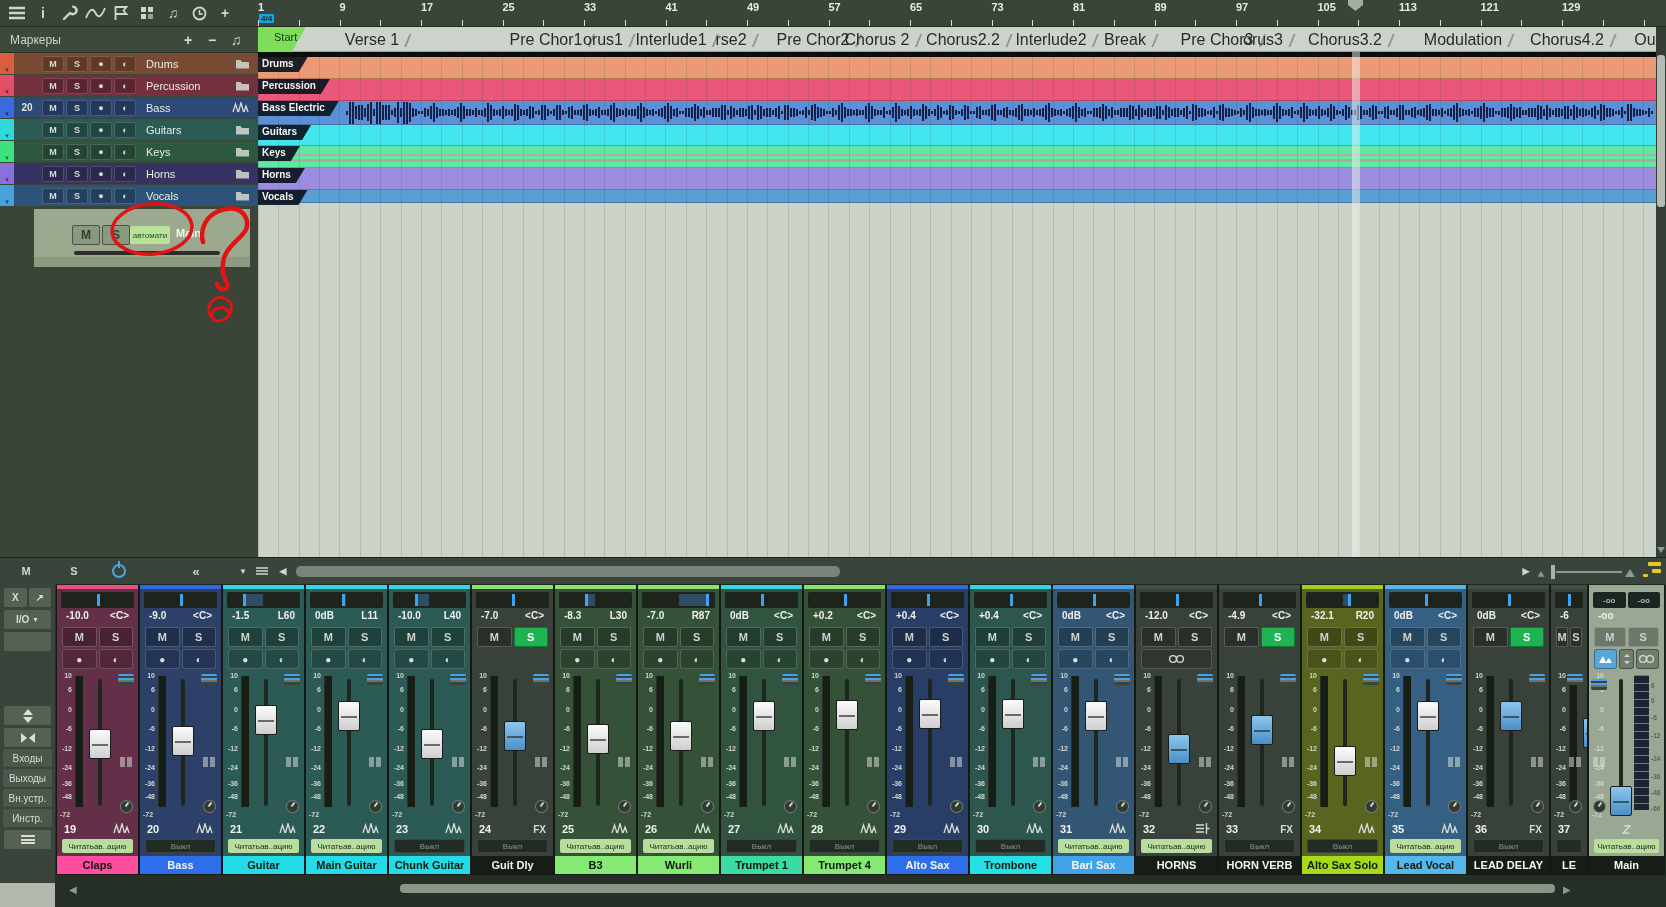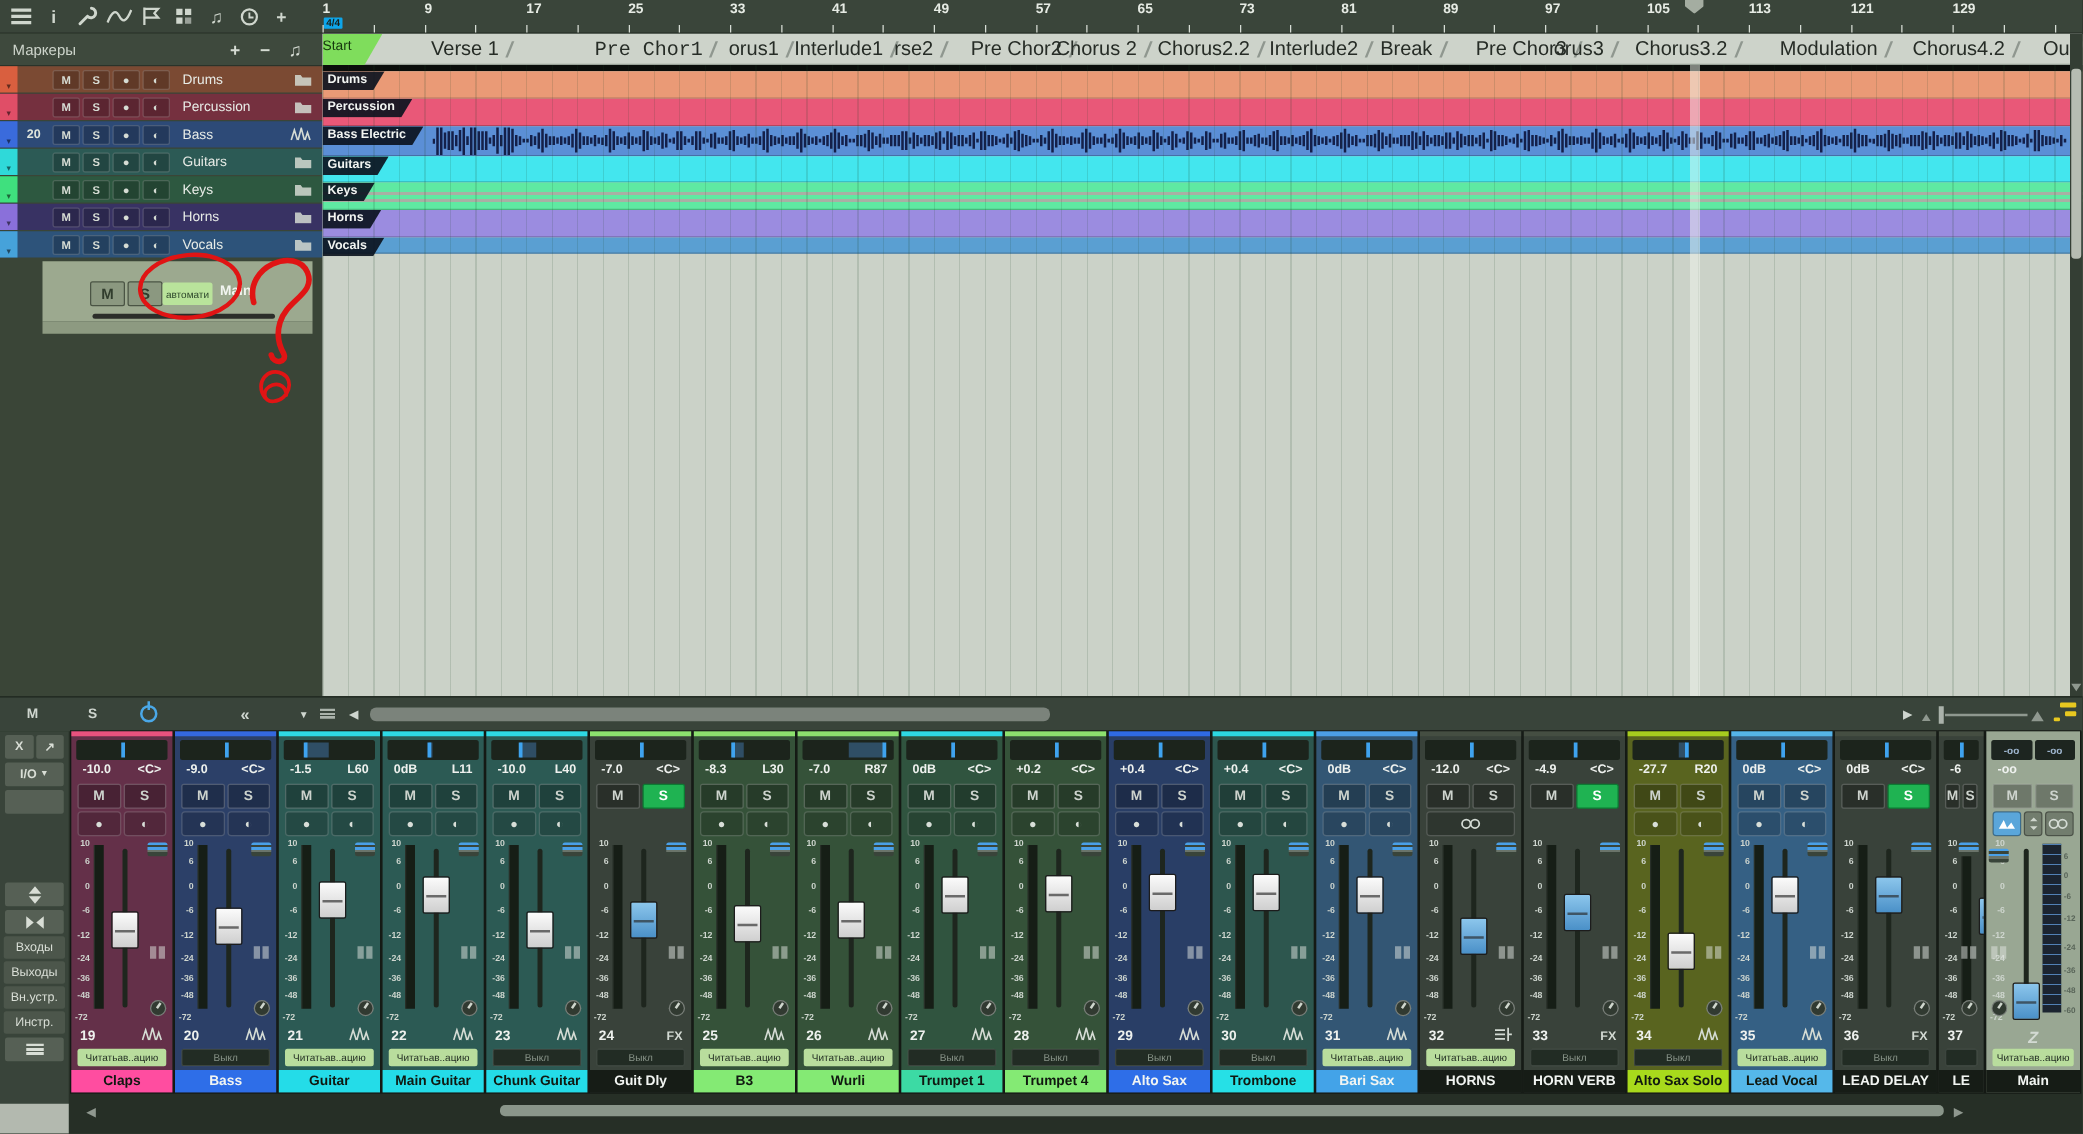--- a/index.html
+++ b/index.html
@@ -47,21 +47,21 @@
   #mt-slider{position:absolute;left:40px;top:42px;width:146px;height:4px;background:#2c2e2a;border-radius:2px}
   #main-sub-row{position:absolute;left:34px;top:230px;width:216px;height:10px;background:#8d9a81}
 
   
   #arrangement{position:absolute;left:258px;top:27px;width:1408px;height:530px;background:#cbd2c8;overflow:hidden}
   #marker-lane{position:absolute;left:0;top:0;width:100%;height:25px;background:#cdd3ca;border-bottom:1px solid #9aa399}
   .marker-label{position:absolute;top:4px;transform:translateX(-50%);font-size:16px;color:#262c26;white-space:nowrap}
   .marker-slash{display:inline-block;width:2px;height:13px;background:#8f978f;transform:skewX(-22deg);
     margin-left:8px;vertical-align:-2px}
   #marker-start{position:absolute;left:0;top:0;width:48px;height:25px;background:#7fdd5c;
-    clip-path:polygon(0 0,100% 0,70% 100%,0 100%);font-size:11px;color:#17380f;padding:4px 0 0 0}
+    clip-path:polygon(0 0,100% 0,70% 100%,0 100%);font-size:11px;color:#17380f;padding:4px 0 0 16px}
   #lane-sep{position:absolute;left:0;top:25px;width:100%;height:5px;background:#0b0e0b}
   #lanes{position:absolute;left:0;top:30px;width:100%}
   .lane{position:relative;width:100%;border-bottom:1px solid rgba(0,0,0,.22)}
   .lane-flag{position:absolute;left:0;top:0;height:15px;background:rgba(12,20,32,.92);color:#f2f5f2;
     font-size:10px;font-weight:bold;padding:1px 14px 0 4px;clip-path:polygon(0 0,100% 0,calc(100% - 9px) 100%,0 100%);z-index:3}
   .lane-stripes{position:absolute;inset:0;background:
     linear-gradient(180deg,transparent 0 36%,#a9afa4 36% 48%,transparent 48% 62%,#a9afa4 62% 74%,transparent 74%)}
   .wave-strip{position:absolute;left:88px;right:0;top:0;bottom:0;display:flex;align-items:center;overflow:hidden}
   .wave-strip i{display:block;width:2px;margin-right:1px;background:#14204a;flex:none}
   #arr-grid{position:absolute;left:0;top:25px;right:0;bottom:0;pointer-events:none;
@@ -391,21 +391,21 @@
         <div id="mt-slider"></div>
       </div>
     </div>
     <div id="main-sub-row"></div>
   </div>
 
   <div id="arrangement">
     <div id="marker-lane">
         <div id="marker-start">Start</div>
         <span class="marker-label" style="left: 119px;">Verse 1<i class="marker-slash"></i></span>
-        <span class="marker-label" style="left: 266px; font-family: Liberation Mono, monospace;">Pre Chor1<i class="marker-slash"></i></span>
+        <span class="marker-label" style="left: 293px;">Pre Chor1<i class="marker-slash"></i></span>
         <span class="marker-label" style="left: 350px;">orus1<i class="marker-slash"></i></span>
         <span class="marker-label" style="left: 418px;">Interlude1<i class="marker-slash"></i></span>
         <span class="marker-label" style="left: 478px;">rse2<i class="marker-slash"></i></span>
         <span class="marker-label" style="left: 560px;">Pre Chor2<i class="marker-slash"></i></span>
         <span class="marker-label" style="left: 624px;">Chorus 2<i class="marker-slash"></i></span>
         <span class="marker-label" style="left: 710px;">Chorus2.2<i class="marker-slash"></i></span>
         <span class="marker-label" style="left: 798px;">Interlude2<i class="marker-slash"></i></span>
         <span class="marker-label" style="left: 872px;">Break<i class="marker-slash"></i></span>
         <span class="marker-label" style="left: 964px;">Pre Chor3<i class="marker-slash"></i></span>
         <span class="marker-label" style="left: 1010px;">orus3<i class="marker-slash"></i></span>
@@ -1669,21 +1669,21 @@
           <div class="autob off">Выкл</div>
           <div class="ctag" style="background: rgb(22, 28, 22); color: rgb(242, 245, 242);">HORN VERB</div>
         </div>
         <div class="strip" style="background: rgb(89, 100, 31);">
           <div class="cbar" style="background: rgb(166, 204, 30);"></div>
           <div class="pan">
             <div class="pan-fill" style="left: 50%; width: 9%;"></div>
             <div class="pan-line" style="left: calc(59% - 1px);"></div>
           </div>
           <div class="vals">
-            <span>-27.7</span>
+            <span>-32.1</span>
             <span>R20</span>
           </div>
           <div class="msrow">
             <div>M</div>
             <div>S</div>
           </div>
           <div class="rmrow">
             <div>●</div>
             <div>◐</div>
           </div>

